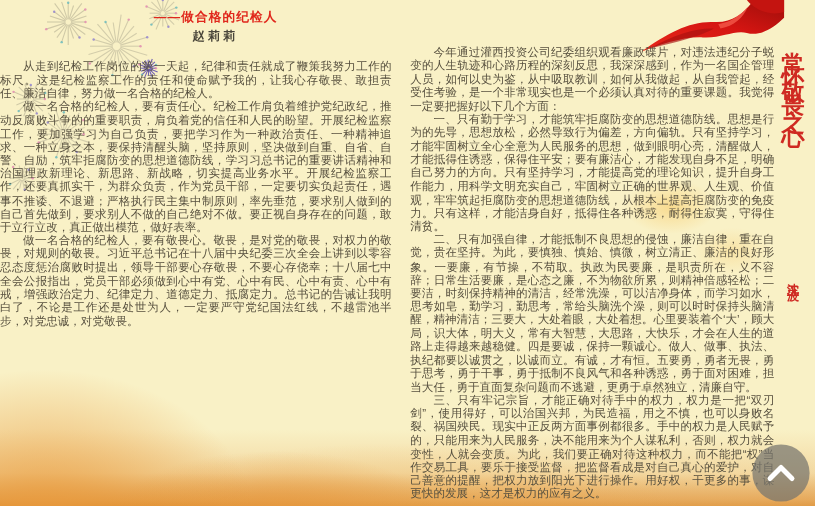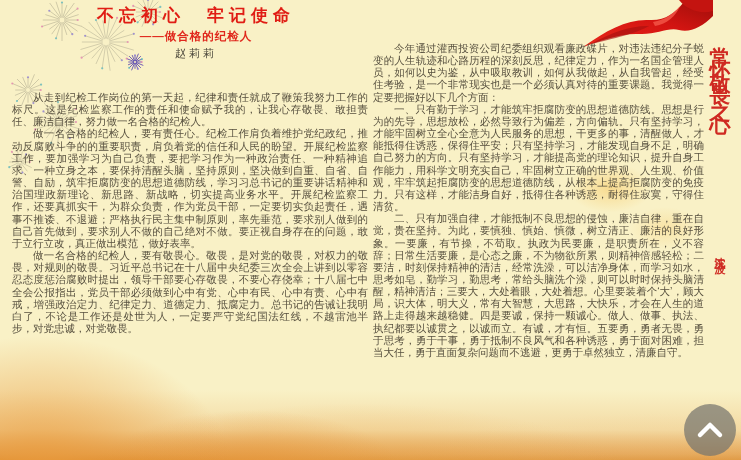--- a/index.html
+++ b/index.html
@@ -31,28 +31,28 @@
     letter-spacing:5px;line-height:20px;
   }
   .subtitle{
     margin-top:3px;
     font-size:11.5px;font-weight:bold;color:#e0271c;
     letter-spacing:1px;line-height:14px;
   }
   .byline{
     margin-top:4px;
     font-size:11px;color:#4a463a;
-    letter-spacing:3px;line-height:13px;
+    letter-spacing:3px;line-height:13px;font-weight:bold;
   }
 
   .col{
     position:absolute;
     font-size:10.5px;line-height:12.15px;color:#57503f;
   }
-  .col-left{left:12px;top:55px;width:356px;margin-top:36px;}
+  .col-left{left:0;top:55px;width:356px;}
   .col-right{left:373px;top:42px;width:331px;}
   .para{text-indent:2em;text-align:justify;margin:0;}
 
   .v-title{
     position:absolute;left:704px;top:30px;height:220px;
     writing-mode:vertical-rl;text-orientation:upright;
     font-size:21px;font-weight:bold;color:#cf2a22;
     letter-spacing:13px;line-height:32px;
   }
   .v-author{
@@ -270,35 +270,35 @@
         <stop offset="1" stop-color="#9c0e0a"></stop>
       </linearGradient>
     </defs>
     <path d="M0,47 C24,30 44,19 66,20 C82,21 92,13 100,3 L130,0 L130,16 C119,27 107,33 96,30 C85,27 73,35 56,34 C38,33 16,41 0,47 Z" fill="url(#rg)"></path>
     <path d="M96,0 C103,9 117,15 130,11 L130,0 Z" fill="#c41410"></path>
     <path d="M8,44 C30,31 52,25 66,26 C56,32 38,37 8,44 Z" fill="#a81110" opacity="0.65"></path>
     <path d="M70,22 C82,20 90,14 97,6 C93,16 84,24 72,26 Z" fill="#f4594a" opacity="0.8"></path>
   </svg>
 
   <div class="header">
-    <div class="title">不忘初心　牢记使命</div>
     <div class="subtitle">——做合格的纪检人</div>
     <div class="byline">赵莉莉</div>
   </div>
 
   <div class="col col-left">
     <p class="para">从走到纪检工作岗位的第一天起，纪律和责任就成了鞭策我努力工作的标尺。这是纪检监察工作的责任和使命赋予我的，让我心存敬畏、敢担责任、廉洁自律，努力做一名合格的纪检人。</p>
     <p class="para">做一名合格的纪检人，要有责任心。纪检工作肩负着维护党纪政纪，推动反腐败斗争的的重要职责，肩负着党的信任和人民的盼望。开展纪检监察工作，要加强学习为自己负责，要把学习作为一种政治责任、一种精神追求、一种立身之本，要保持清醒头脑，坚持原则，坚决做到自重、自省、自警、自励，筑牢拒腐防变的思想道德防线，学习习总书记的重要讲话精神和治国理政新理论、新思路、新战略，切实提高业务水平。开展纪检监察工作，还要真抓实干，为群众负责，作为党员干部，一定要切实负起责任，遇事不推诿、不退避；严格执行民主集中制原则，率先垂范，要求别人做到的自己首先做到，要求别人不做的自己绝对不做。要正视自身存在的问题，敢于立行立改，真正做出模范，做好表率。</p>
     <p class="para">做一名合格的纪检人，要有敬畏心。敬畏，是对党的敬畏，对权力的敬畏，对规则的敬畏。习近平总书记在十八届中央纪委三次全会上讲到以零容忍态度惩治腐败时提出，领导干部要心存敬畏，不要心存侥幸；十八届七中全会公报指出，党员干部必须做到心中有党、心中有民、心中有责、心中有戒，增强政治定力、纪律定力、道德定力、抵腐定力。总书记的告诫让我明白了，不论是工作还是处世为人，一定要严守党纪国法红线，不越雷池半步，对党忠诚，对党敬畏。</p>
   </div>
 
   <div class="col col-right">
-    <p class="para">今年通过灌西投资公司纪委组织观看廉政碟片，对违法违纪分子蜕变的人生轨迹和心路历程的深刻反思，纪律定力，作为一名国企管理人员，如何以史为鉴，从中吸取教训，如何从我做起，从自我管起，经受住考验，是一个非常现实也是一个必须认真对待的重要课题。我觉得一定要把握好以下几个方面：</p>
-    <p class="para">一、只有勤于学习，才能筑牢拒腐防变的思想道德防线。思想是行为的先导，思想放松，必然导致行为偏差，方向偏轨。只有坚持学习，才能牢固树立全心全意为人民服务的思想，干更多的事，清醒做人，才能抵得住诱惑，保得住平安；只有坚持学习，才能发现自身不足，明确自己努力的方向。只有坚持学习，才能提高党的理论知识，提升自身工作能力，用科学文明充实自己，牢固树立正确的世界观、人生观、价值观，牢牢筑起拒腐防变的思想道德防线，从根本上提高拒腐防变的免疫力。只有这样，才能洁身自好，抵得住各种诱惑，耐得住寂寞，守得住清贫。</p>
+    <p class="para">今年通过灌西投资公司纪委组织观看廉政碟片，对违法违纪分子蜕变的人生轨迹和心路历程的深刻反思，我深深感到，作为一名国企管理人员，如何以史为鉴，从中吸取教训，如何从我做起，从自我管起，经受住考验，是一个非常现实也是一个必须认真对待的重要课题。我觉得一定要把握好以下几个方面：</p>
+    <p class="para">一、只有勤于学习，才能筑牢拒腐防变的思想道德防线。思想是行为的先导，思想放松，必然导致行为偏差，方向偏轨。只有坚持学习，才能牢固树立全心全意为人民服务的思想，做到眼明心亮，清醒做人，才能抵得住诱惑，保得住平安；要有廉洁心，才能发现自身不足，明确自己努力的方向。只有坚持学习，才能提高党的理论知识，提升自身工作能力，用科学文明充实自己，牢固树立正确的世界观、人生观、价值观，牢牢筑起拒腐防变的思想道德防线，从根本上提高拒腐防变的免疫力。只有这样，才能洁身自好，抵得住各种诱惑，耐得住寂寞，守得住清贫。</p>
     <p class="para">二、只有加强自律，才能抵制不良思想的侵蚀，廉洁自律，重在自觉，贵在坚持。为此，要慎独、慎始、慎微，树立清正、廉洁的良好形象。一要廉，有节操，不苟取。执政为民要廉，是职责所在，义不容辞；日常生活要廉，是心态之廉，不为物欲所累，则精神倍感轻松；二要洁，时刻保持精神的清洁，经常洗澡，可以洁净身体，而学习如水，思考如皂，勤学习，勤思考，常给头脑洗个澡，则可以时时保持头脑清醒，精神清洁；三要大，大处着眼，大处着想。心里要装着个‘大’，顾大局，识大体，明大义，常有大智慧，大思路，大快乐，才会在人生的道路上走得越来越稳健。四是要诚，保持一颗诚心。做人、做事、执法、执纪都要以诚贯之，以诚而立。有诚，才有恒。五要勇，勇者无畏，勇于思考，勇于干事，勇于抵制不良风气和各种诱惑，勇于面对困难，担当大任，勇于直面复杂问题而不逃避，更勇于卓然独立，清廉自守。</p>
+    <p class="para">三、只有牢记宗旨，才能正确对待手中的权力，权力是一把“双刃剑”，使用得好，可以治国兴邦，为民造福，用之不慎，也可以身败名裂、祸国殃民。现实中正反两方面事例都很多。手中的权力是人民赋予的，只能用来为人民服务，决不能用来为个人谋私利，否则，权力就会变性，人就会变质。为此，我们要正确对待这种权力，而不能把“权”当作交易工具，要乐于接受监督，把监督看成是对自己真心的爱护，对自己善意的提醒，把权力放到阳光下进行操作。用好权，干更多的事，谋更快的发展，这才是权力的应有之义。</p>
   </div>
 
   <div class="v-title">常怀敬畏之心</div>
   <div class="v-author">沈玉波</div>
 
   <button class="scroll-top">
     <svg width="30" height="20" viewBox="0 0 30 20">
       <polyline points="5,15 15,5 25,15" fill="none" stroke="#ffffff" stroke-width="4.5" stroke-linecap="round" stroke-linejoin="round"></polyline>
     </svg>
   </button>

